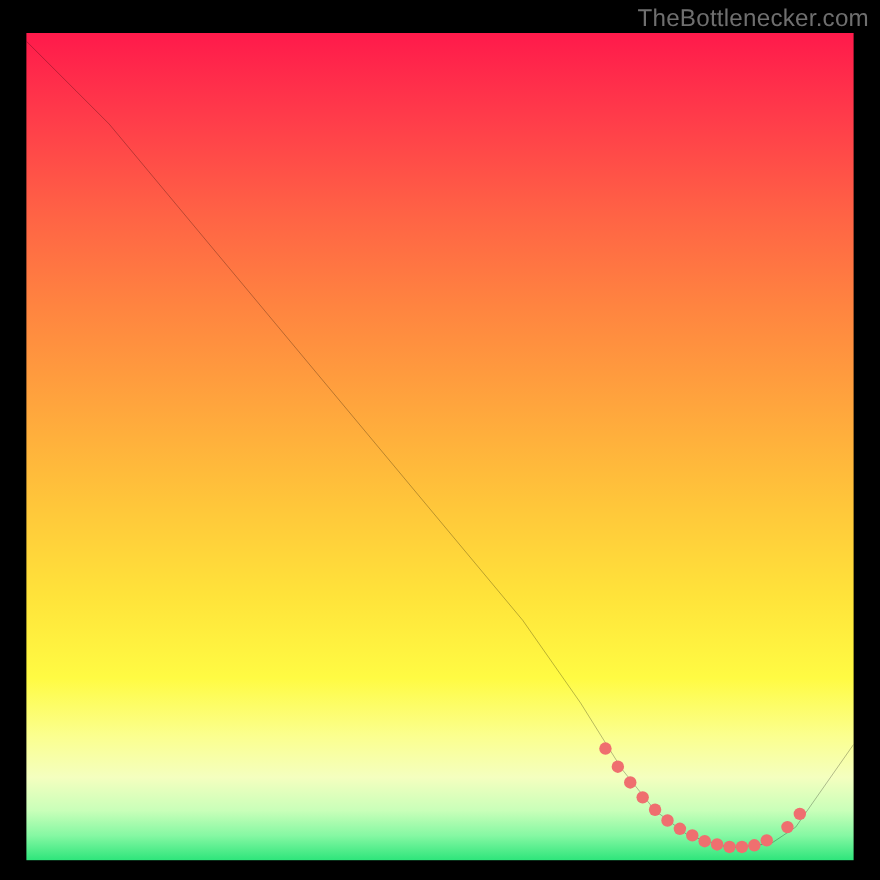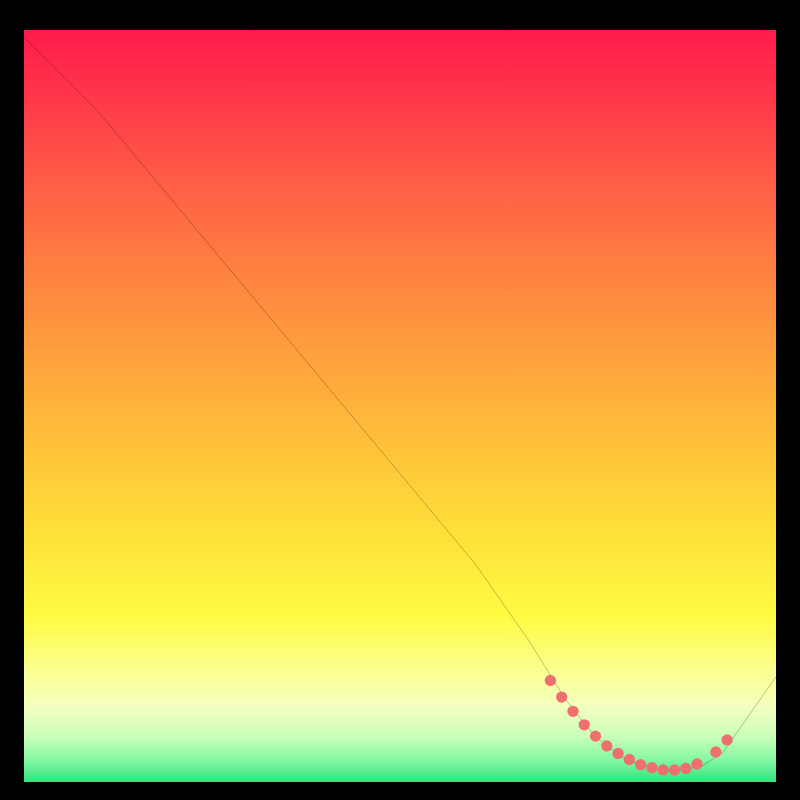--- a/index.html
+++ b/index.html
@@ -61,20 +61,21 @@
     left: 0;
     top: 0;
     width: 100%;
     height: 100%;
   }
 </style>
 </head>
 <body>
 
 <div class="stage">
+  <div class="attribution">TheBottlenecker.com</div>
 
   <div class="plot">
     <div class="gradient-bg"></div>
     <svg class="overlay" viewBox="0 0 100 100" preserveAspectRatio="none">
       <path id="curve-path" fill="none" stroke="#000000" stroke-width="0.25" vector-effect="non-scaling-stroke" d="M0.00 1.00 L6.00 7.00 L10.00 11.00 L20.00 23.00 L30.00 35.00 L40.00 47.00 L50.00 59.00 L60.00 71.00 L67.00 81.00 L72.00 89.00 L76.00 94.00 L80.00 97.00 L85.00 98.50 L90.00 98.00 L93.00 96.00 L100.00 86.00"></path>
       <g id="marker-group">
           <circle cx="70" cy="86.5" r="0.75" fill="#ef6f6f"></circle>
           <circle cx="71.5" cy="88.7" r="0.75" fill="#ef6f6f"></circle>
           <circle cx="73" cy="90.6" r="0.75" fill="#ef6f6f"></circle>
           <circle cx="74.5" cy="92.4" r="0.75" fill="#ef6f6f"></circle>

